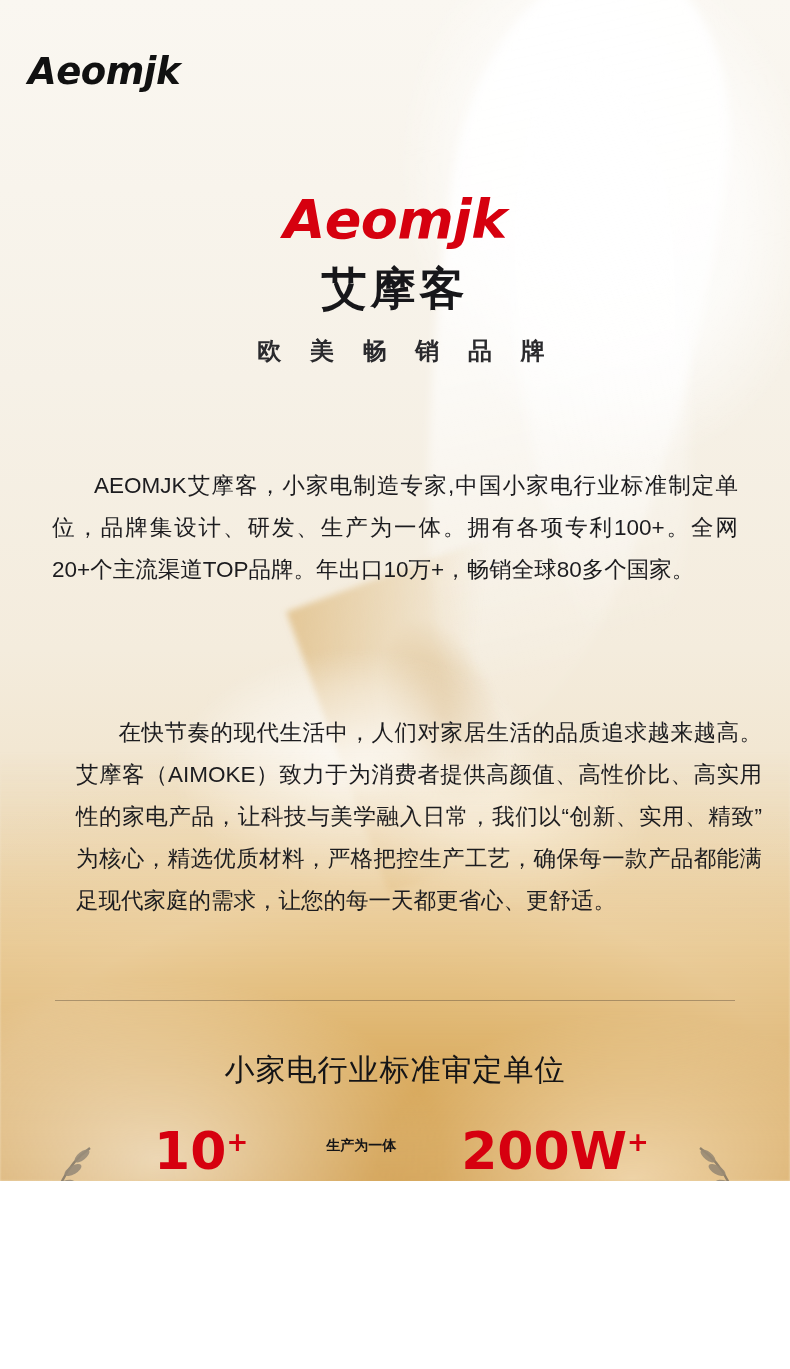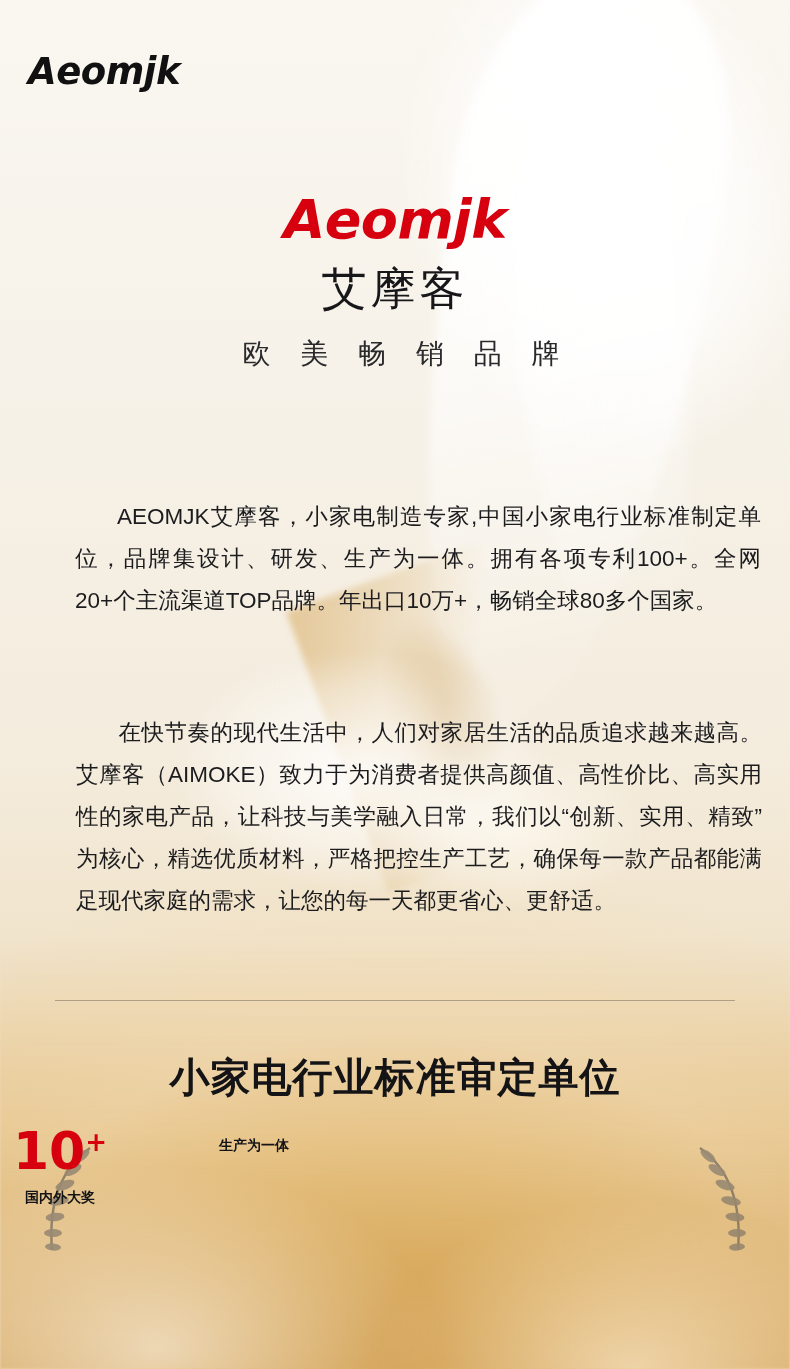--- a/index.html
+++ b/index.html
@@ -7,21 +7,21 @@
     padding: 0;
     background: #ffffff;
   }
   body {
     font-family: "Liberation Sans", "DejaVu Sans", sans-serif;
   }
 
   .page {
     position: relative;
     width: 790px;
-    height: 1369px;
+    height: 1181px;
     overflow: hidden;
     background: #fef9c3;
   }
 
   
   .bg-base {
     position: absolute;
     inset: 0;
     background:
       radial-gradient(120% 55% at 50% 100%, #d8ab5e 0%, #e8c88c 22%, #f2e0c0 45%, rgba(247,240,228,0) 70%),
@@ -107,74 +107,74 @@
     font-weight: bold;
     font-style: italic;
     font-size: 54px;
     letter-spacing: -0.5px;
     color: #d6000f;
     line-height: 1.1;
   }
   .hero-cn {
     margin-top: 10px;
     font-size: 45px;
-    font-weight: normal;
+    font-weight: bold;
     letter-spacing: 4px;
     color: #17171a;
   }
   .hero-sub {
     margin-top: 16px;
-    font-size: 28px;
-    font-weight: normal;
+    font-size: 24px;
+    font-weight: bold;
     letter-spacing: 11px;
     color: #2a2a2d;
     padding-left: 23px;
   }
 
   .para {
     position: absolute;
     left: 52px;
     width: 686px;
     font-size: 22.5px;
     line-height: 42px;
     color: #1c1c1f;
     text-align: justify;
   }
   .para .indent { display: inline-block; width: 42px; }
-  .para-1 { top: 496px; margin-left: 23px; }
+  .para-1 { top: 465px; }
   .para-2 { top: 712px; margin-left: 24px; }
 
   .divider {
     position: absolute;
     left: 55px;
     top: 1000px;
     width: 680px;
     height: 1px;
     background: rgba(60,50,40,0.35);
   }
 
   .section-title {
     position: absolute;
     left: 0; right: 0;
     top: 1050px;
     text-align: center;
-    font-size: 40px;
-    font-weight: bold;
+    font-size: 30px;
+    font-weight: normal;
     letter-spacing: 1px;
     color: #141416;
   }
 
   .stats {
     position: absolute;
     left: 0; right: 0;
     top: 1125px;
     display: flex;
-    justify-content: flex-start;
+    justify-content: center;
     align-items: flex-start;
-    gap: 74px;
+    gap: 40px;
   }
   .stat { text-align: center; min-width: 120px; }
   .stat-num {
     font-family: "DejaVu Sans", sans-serif;
     font-weight: bold;
     font-size: 52px;
     color: #d6000f;
     line-height: 1;
     white-space: nowrap;
   }
@@ -263,16 +263,20 @@
     </svg>
 
     <div class="stats">
       <div class="stat">
         <div class="stat-num"><span>10</span><sup>+</sup></div>
         <div class="stat-label">国内外大奖</div>
       </div>
       <div class="stat">
         <div class="stat-label">生产为一体</div>
       </div>
+      <div class="stat">
+        <div class="stat-num"><span>200W</span><sup>+</sup></div>
+        <div class="stat-label">品牌累计热销</div>
+      </div>
     </div>
 
   </div>
 </div>
 
 </body></html>

